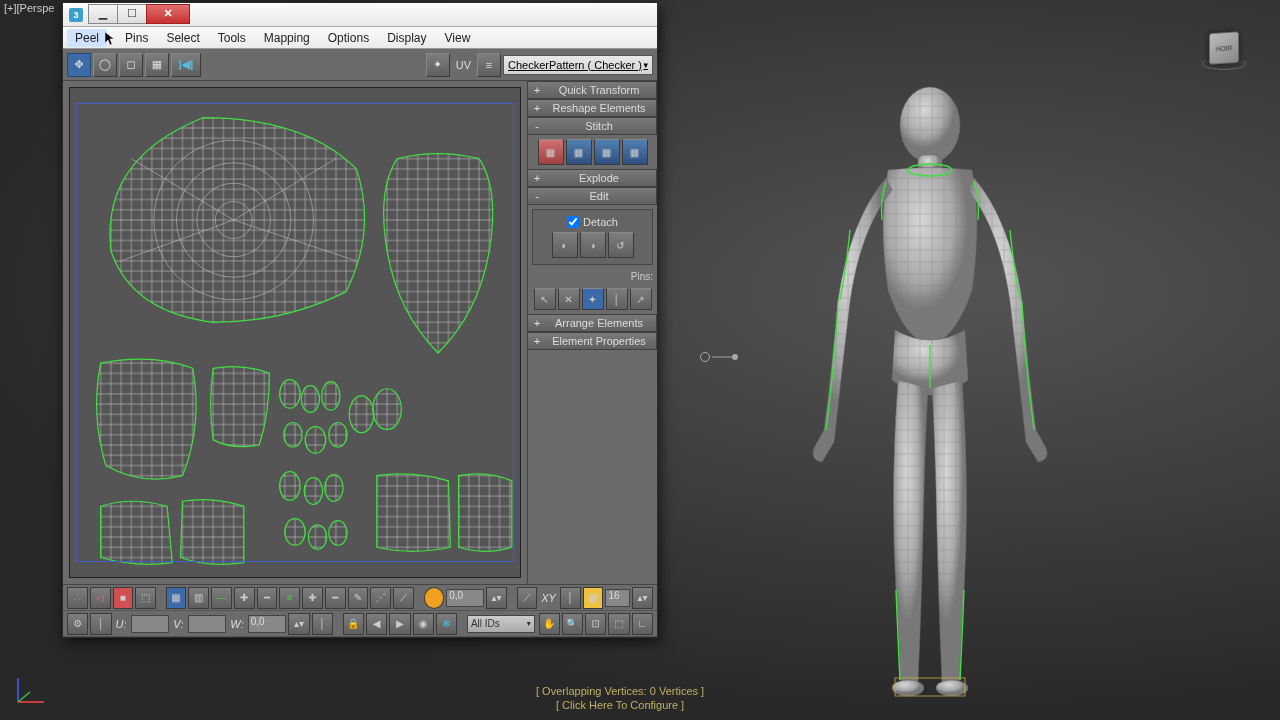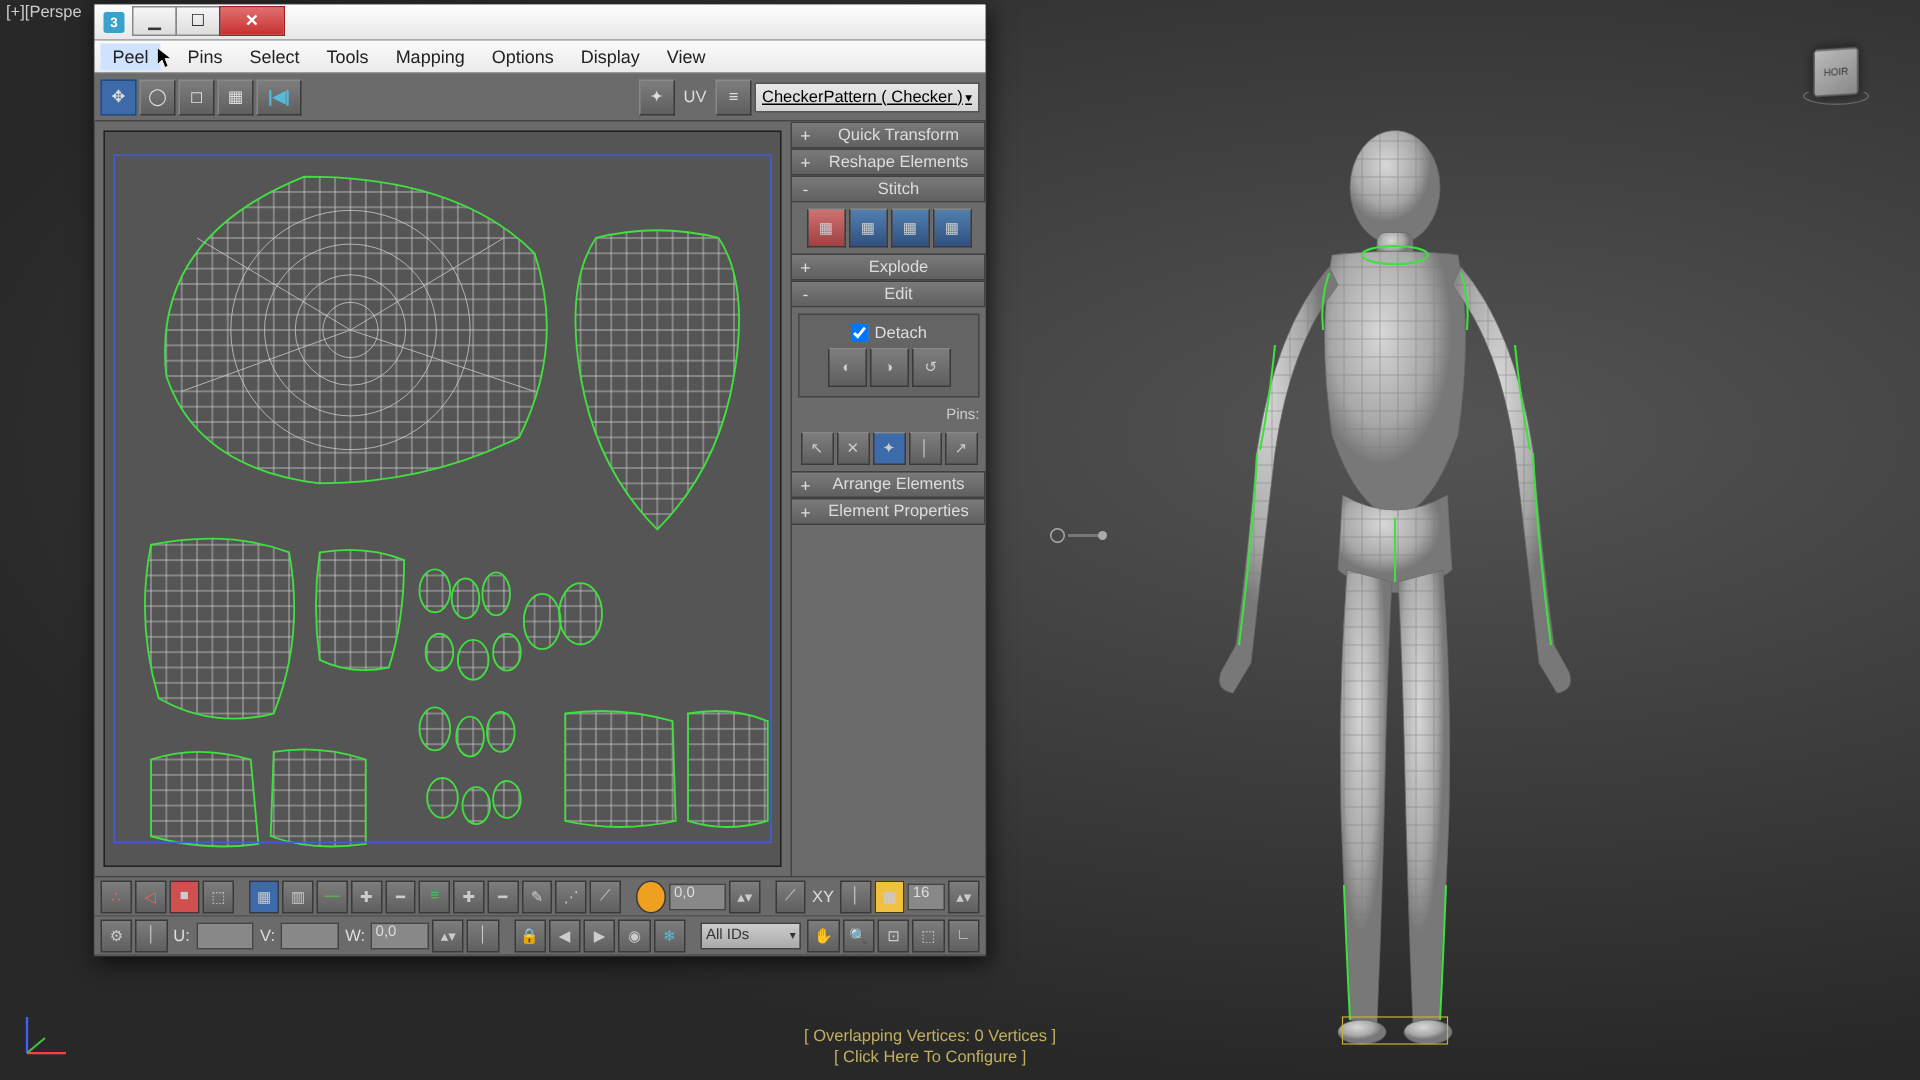--- a/index.html
+++ b/index.html
@@ -67,21 +67,21 @@
 .pins-lbl{color:#ccc;font-size:10px;padding:2px 0;text-align:right;}
 .pin-btn{width:22px;height:22px;}
 .pin-btn.hl{background:#3d6aa8;}
 
 .bottombar { background:#6b6b6b; border-top:1px solid #444; }
 .bottombar .row{ height:26px; display:flex; align-items:center; padding:0 4px; gap:2px; border-bottom:1px solid #555; }
 .btool { width:22px;height:22px; background:linear-gradient(#7d7d7d,#5f5f5f); border:1px solid #3a3a3a; display:flex;align-items:center;justify-content:center; font-size:10px; color:#ccc; }
 .btool.red{color:#f06060;}
 .btool.active{background:#3d6aa8;}
 .bsep{width:6px;}
-.coord-label{color:#ddd;font-size:11px;padding:0 2px;}
+.coord-label{color:#ddd;font-size:11px;padding:0 2px;font-style:italic;}
 .coord-input{width:40px;height:18px;background:#888;border:1px solid #444;font-size:10px;color:#ddd;padding:0 2px;}
 .id-select{width:70px;height:18px;background:linear-gradient(#ccc,#aaa);border:1px solid #444;font-size:10px;padding:0 3px;display:flex;align-items:center;justify-content:space-between;color:#333;}
 .id-select::after{content:"▾";font-size:8px;}
 </style>
 </head>
 <body>
 
 <div class="viewport-bg"></div>
 <div class="viewport-label">[+][Perspe</div>
 

